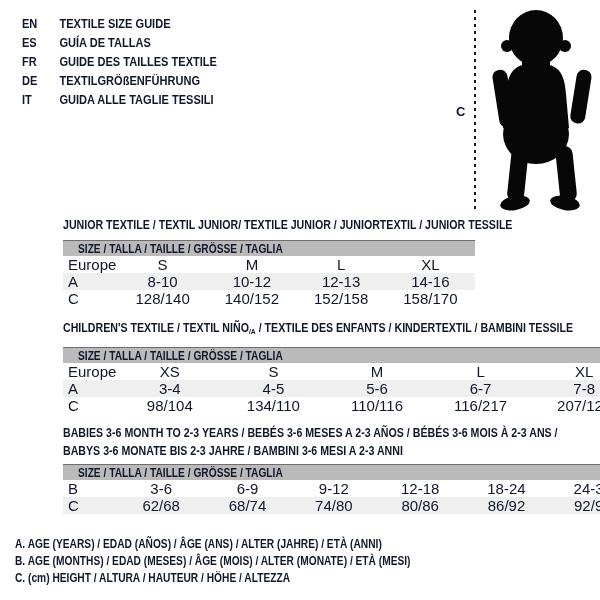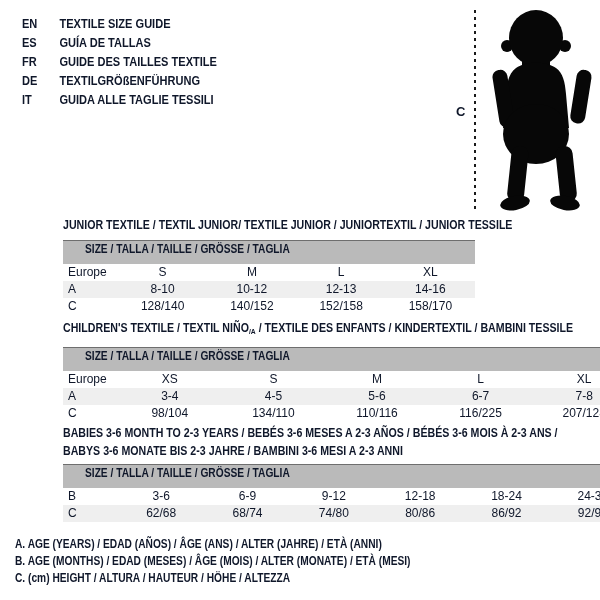--- a/index.html
+++ b/index.html
@@ -32,25 +32,25 @@
   .tw3 { top:424px; width:573px; }
   .tbl-title {
     font-weight:bold; font-size:12.5px; line-height:18px; white-space:nowrap;
     transform:scaleX(0.85); transform-origin:0 0;
   }
   .tw1 .tbl-title { margin-bottom:6px; }
   .tw2 .tbl-title { margin-bottom:8px; }
   .tw3 .tbl-title { margin-bottom:4px; }
   .tbl-title sub { font-size:8px; vertical-align:baseline; position:relative; top:2px; }
   .size-bar {
-    height:24px; background:#bababa; border-top:1px solid #6e6e6e;
-    font-weight:bold; font-size:12px; line-height:16px; padding-left:22px; box-sizing:border-box;
+    height:16px; background:#bababa; border-top:1px solid #6e6e6e;
+    font-weight:bold; font-size:12px; line-height:16px; padding-left:15px; box-sizing:border-box;
   }
   .size-bar .bar-text { display:inline-block; transform:scaleX(0.85); transform-origin:0 50%; white-space:nowrap; }
-  .trow { display:flex; height:17px; line-height:17px; font-size:12px; }
+  .trow { display:flex; height:17px; line-height:17px; font-size:15px; }
   .trow.striped { background:#efefef; }
   .tlabel { width:55px; padding-left:5px; box-sizing:border-box; }
   .tcell { flex:1; text-align:center; }
 
   
   .footnotes { position:absolute; left:15px; top:536px; }
   .footnote {
     font-weight:bold; font-size:12px; line-height:17px; white-space:nowrap;
     transform:scaleX(0.85); transform-origin:0 0;
   }
@@ -154,21 +154,21 @@
           <span class="tcell">4-5</span>
           <span class="tcell">5-6</span>
           <span class="tcell">6-7</span>
           <span class="tcell">7-8</span>
         </div>
         <div class="trow">
           <span class="tlabel">C</span>
           <span class="tcell">98/104</span>
           <span class="tcell">134/110</span>
           <span class="tcell">110/116</span>
-          <span class="tcell">116/225</span>
+          <span class="tcell">116/217</span>
           <span class="tcell">207/128</span>
         </div>
       </div>
   </div>
 
   <div class="tblwrap tw3">
     <div class="tbl-title">
         <div><span>BABIES 3-6 MONTH TO 2-3 YEARS / BEBÉS 3-6 MESES A 2-3 AÑOS / BÉBÉS 3-6 MOIS À 2-3 ANS /</span></div>
         <div><span>BABYS 3-6 MONATE BIS 2-3 JAHRE / BAMBINI 3-6 MESI A 2-3 ANNI</span></div>
       </div>

